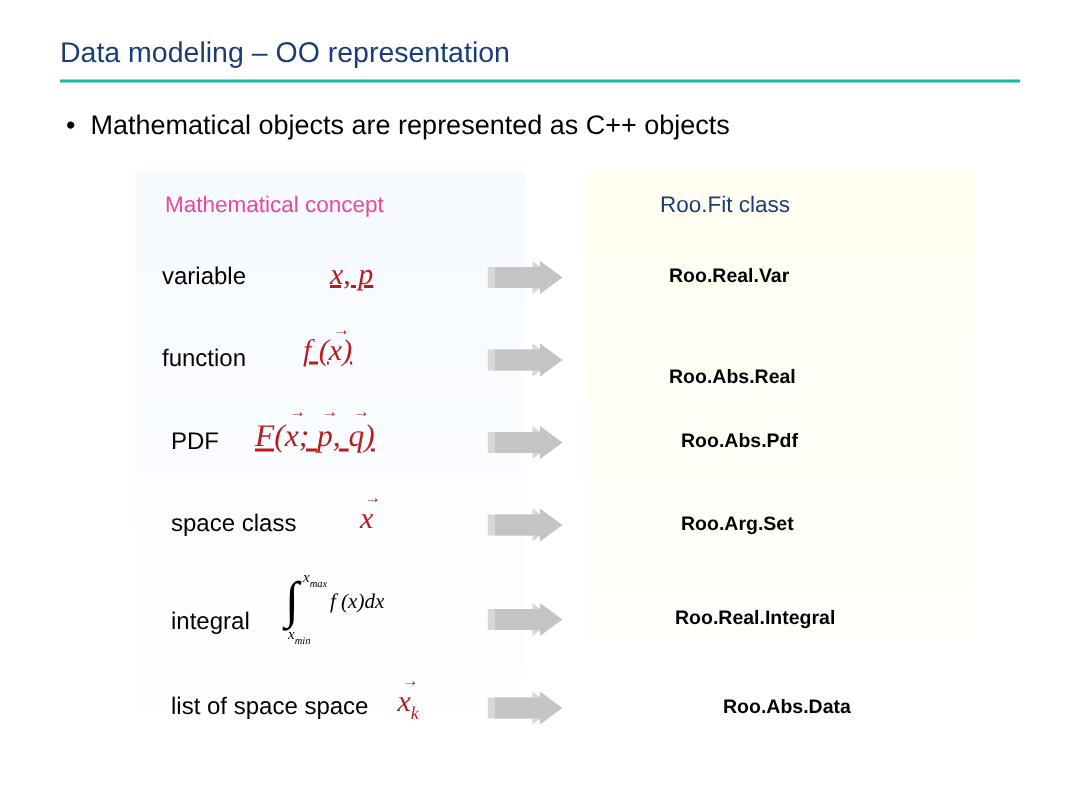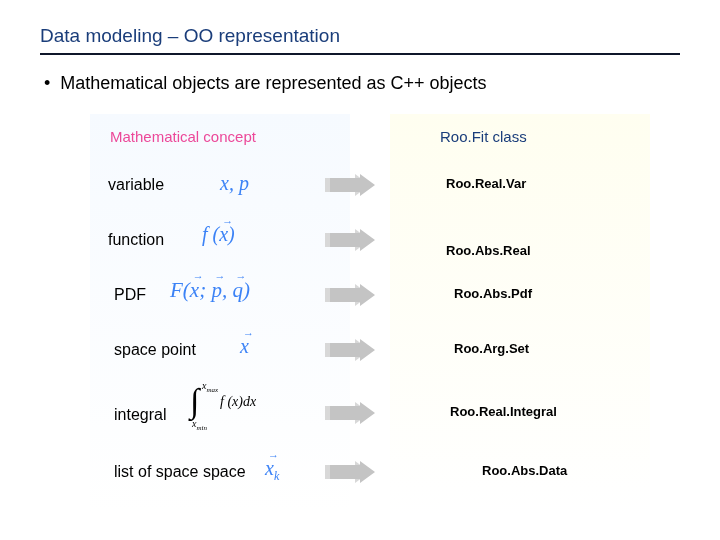--- a/index.html
+++ b/index.html
@@ -12,21 +12,21 @@
     color: #000;
     position: relative;
   }
   .slide {
     padding: 25px 40px 20px 40px;
   }
   .title {
     font-size: 19px;
     color: #1a3d7a;
     padding-bottom: 6px;
-    border-bottom: 2px solid #0f172a;
+    border-bottom: 2px solid #14b8a6;
     margin-bottom: 18px;
   }
   .bullet-row {
     display: flex;
     align-items: flex-start;
     font-size: 18px;
     margin-left: 4px;
   }
   .bullet-dot {
     margin-right: 10px;
@@ -78,21 +78,22 @@
     position: absolute;
     left: 18px;
     font-size: 16px;
     color: #000;
   }
   .math {
     position: absolute;
     font-family: "Times New Roman", serif;
     font-style: italic;
     font-size: 20px;
-    color: #3b82f6;
+    color: #b91c1c;
+    text-decoration: underline;
   }
   .class-name {
     position: absolute;
     left: 360px;
     font-size: 13px;
     font-weight: bold;
     color: #000;
     transform: translateX(-4px);
   }
   .arrow-group {
@@ -167,21 +168,21 @@
       <div class="arrow-group">
         <svg width="50" height="22">
             <path d="M0 4 L30 4 L30 0 L45 11 L30 22 L30 18 L0 18 Z" fill="#d8d8d8"></path>
             <path d="M5 4 L35 4 L35 0 L50 11 L35 22 L35 18 L5 18 Z" fill="#c4c4c4"></path>
           </svg>
       </div>
       <span class="class-name" style="top:4px; left:368px;">Roo.Abs.Pdf</span>
     </div>
 
     <div class="row" style="top:223px;">
-      <span class="concept-label" style="top:4px; left:24px;">space point</span>
+      <span class="concept-label" style="top:4px; left:24px;">space class</span>
       <span class="math" style="left:150px; top:-2px;">
         <span style="position:relative; display:inline-block;"><span class="vec-arrow">→</span>x</span>
       </span>
       <div class="arrow-group">
         <svg width="50" height="22">
             <path d="M0 4 L30 4 L30 0 L45 11 L30 22 L30 18 L0 18 Z" fill="#d8d8d8"></path>
             <path d="M5 4 L35 4 L35 0 L50 11 L35 22 L35 18 L5 18 Z" fill="#c4c4c4"></path>
           </svg>
       </div>
       <span class="class-name" style="top:4px; left:368px;">Roo.Arg.Set</span>

